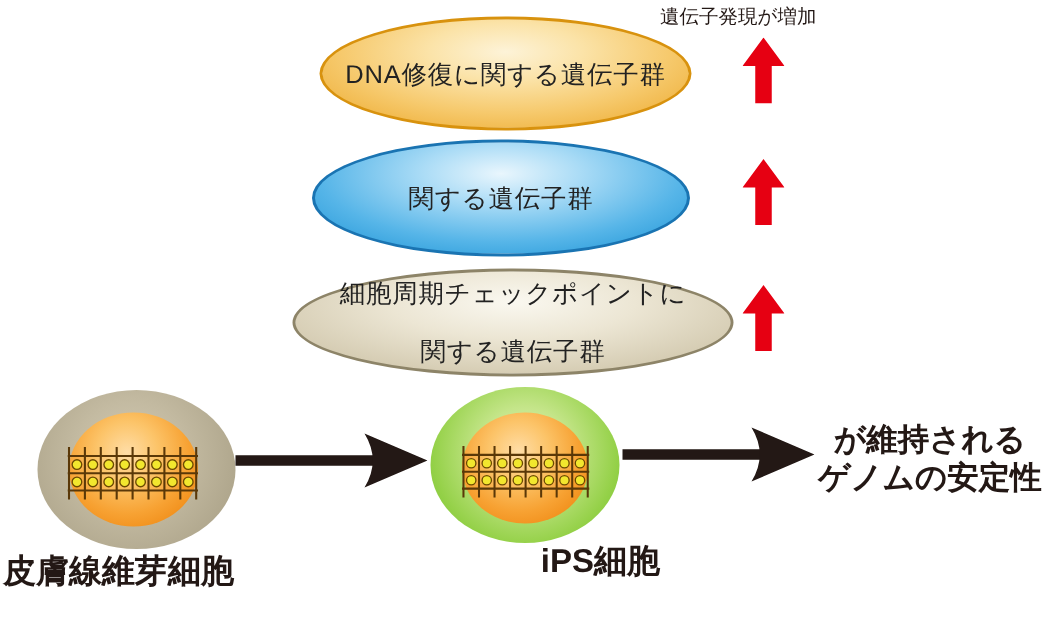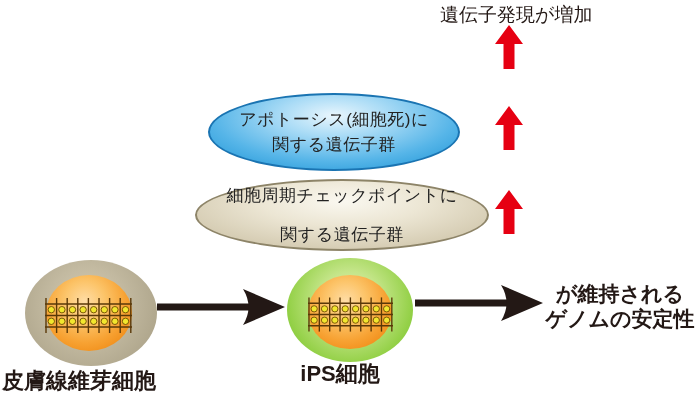--- a/index.html
+++ b/index.html
@@ -17,25 +17,25 @@
   .e1{left:213px;top:11px;width:244px;height:72px;border:2px solid #d8920e;
       background:radial-gradient(ellipse 75% 95% at 50% 30%,#fdf3d8 0%,#fbe3a8 28%,#f6c96c 60%,#efb23f 85%,#edab35 100%);}
   .e2{left:208px;top:93px;width:248px;height:74px;border:2px solid #1a74b2;
       background:radial-gradient(ellipse 75% 95% at 50% 28%,#e9f6fd 0%,#abdcf6 28%,#56b5e8 65%,#2b9cda 90%,#2595d4 100%);}
   .e3{left:195px;top:179px;width:290px;height:68px;border:2px solid #8d8468;
       background:radial-gradient(ellipse 80% 100% at 50% 30%,#faf8f0 0%,#ece6d4 35%,#d6cdb4 70%,#c9bfa0 96%);gap:14px;}
   
   .red-arrow{position:absolute;width:28px;height:44px;}
   .r1{left:495px;top:25px;} .r2{left:495px;top:106px;} .r3{left:495px;top:190px;}
   
-  .toplabel{left:440px;top:2px;font-size:19px;font-weight:500;white-space:nowrap;}
+  .toplabel{left:440px;top:2px;font-size:13px;font-weight:500;white-space:nowrap;}
   .result{left:540px;top:281px;width:160px;text-align:center;font-size:21px;
           font-weight:700;line-height:25px;white-space:nowrap;}
   .fiblabel{left:2px;top:366px;font-size:22px;font-weight:700;white-space:nowrap;}
-  .ipslabel{left:240px;top:361px;width:200px;text-align:center;font-weight:600;line-height:25px;}
+  .ipslabel{left:240px;top:361px;width:200px;text-align:right;font-weight:600;line-height:25px;}
   .ipslabel .l1{font-size:22px;} .ipslabel .l2{font-size:21px;}
   
   .cellbody{position:absolute;border-radius:50%;}
   .fib-body{left:25px;top:260px;width:132px;height:106px;
       background:radial-gradient(circle at 47% 42%,#d3cbb6 0%,#c3baa1 40%,#ada48a 82%,#a69d83 100%);}
   .ips-body{left:287px;top:258px;width:126px;height:104px;
       background:radial-gradient(circle at 50% 42%,#e3f2bd 0%,#c4e589 35%,#95d149 70%,#74c22c 93%,#69ba24 100%);}
   .nucleus{position:absolute;border-radius:50%;
       background:radial-gradient(circle at 45% 35%,#ffdda6 0%,#fcc469 30%,#f7a233 60%,#ef8812 86%,#e67d05 100%);}
   .fib-nuc{left:46px;top:275px;width:86px;height:76px;}
@@ -46,22 +46,24 @@
   .black-arrow{position:absolute;width:130px;height:40px;}
   .ba1{left:155px;top:287px;} .ba2{left:413px;top:283px;}
 </style>
 </head>
 <body>
 
 <div class="canvas">
 
   <div class="abs toplabel">遺伝子発現が増加</div>
 
+  <div class="ellipse e1">
+    <div>DNA修復に関する遺伝子群</div>
+  </div>
   <div class="ellipse e2">
-    <div>アポトーシス(細胞死)に</div>
     <div>関する遺伝子群</div>
   </div>
   <div class="ellipse e3">
     <div>細胞周期チェックポイントに</div>
     <div>関する遺伝子群</div>
   </div>
 
   <svg class="red-arrow r1" viewBox="0 0 28 44">
     <polygon points="14,0 28,19 19.5,19 19.5,44 8.5,44 8.5,19 0,19" fill="#e60012"></polygon>
   </svg>

